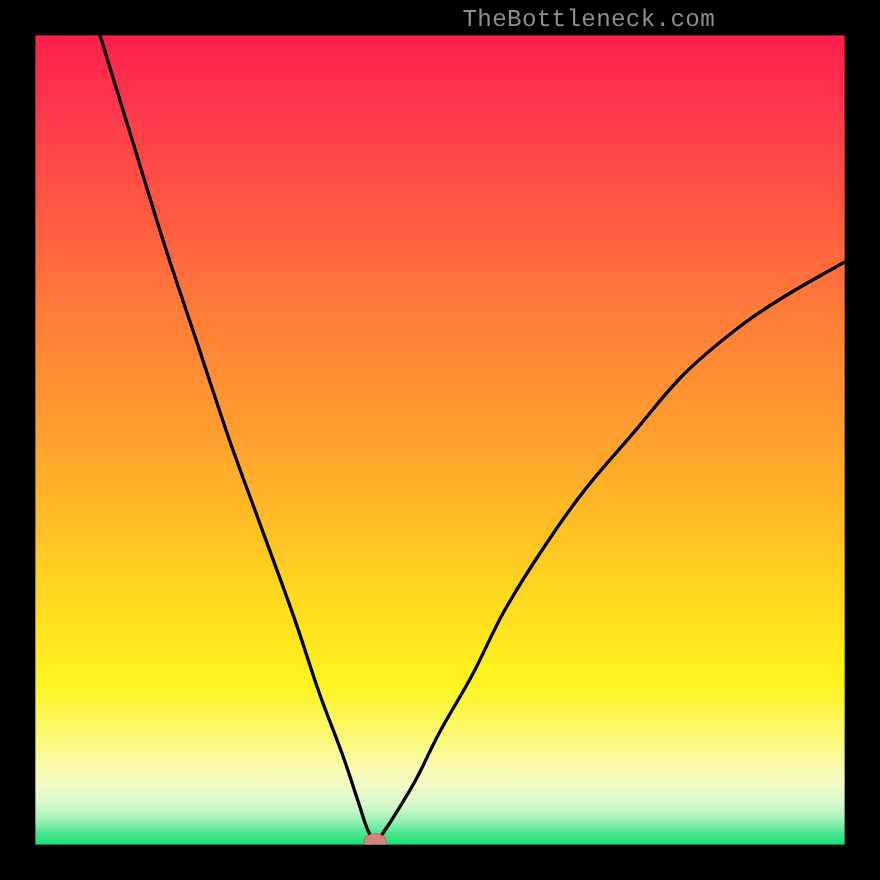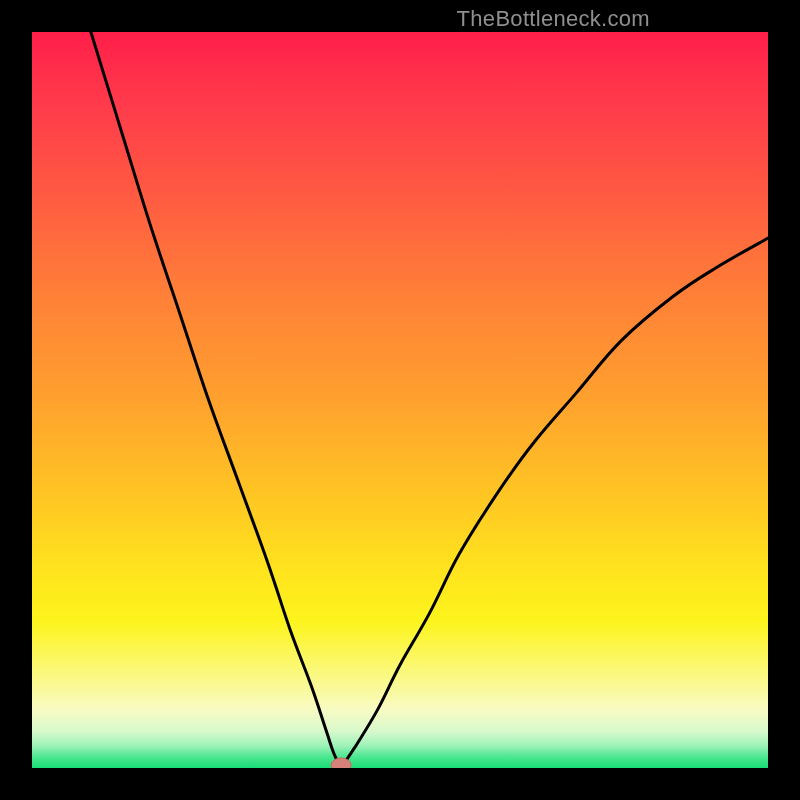--- a/index.html
+++ b/index.html
@@ -9,20 +9,21 @@
     height: 800px;
     overflow: hidden;
     background: #000;
     font-family: Arial, Helvetica, sans-serif;
   }
   .frame {
     position: relative;
     width: 684px;
     height: 800px;
     background: #000;
+    font-family: Liberation Mono, monospace;
   }
   .plot {
     position: absolute;
     left: 32px;
     top: 32px;
     width: 736px;
     height: 736px;
     overflow: hidden;
   }
   .grad {

